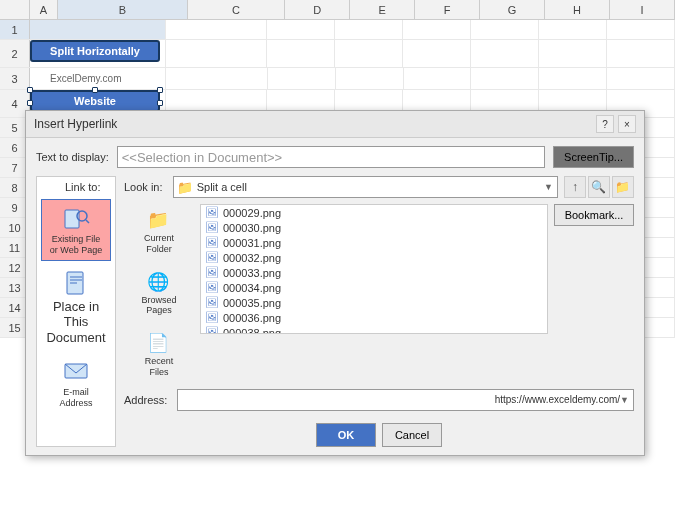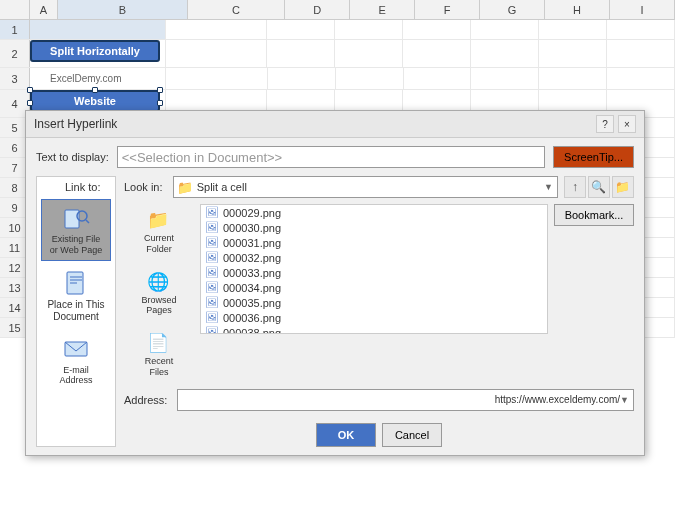--- a/index.html
+++ b/index.html
@@ -179,21 +179,21 @@
       border: 1px solid #999;
       font-size: 13px;
       padding: 0 4px;
       background: white;
       color: #999;
       margin: 0 8px;
     }
     .screentip-btn {
       height: 22px;
       padding: 0 10px;
-      background: #c2410c;
+      background: #737373;
       border: 1px solid #999;
       font-size: 11px;
       cursor: pointer;
       white-space: nowrap;
     }
 
     
     .dialog-main {
       display: flex;
       gap: 8px;
@@ -218,21 +218,21 @@
       flex-direction: column;
       align-items: center;
       padding: 4px 2px;
       cursor: pointer;
       font-size: 9px;
       color: #333;
       text-align: center;
       gap: 2px;
     }
     .link-item.active {
-      background: #a3a3a3;
+      background: #fca5a5;
       border: 1px solid #4472c4;
     }
     .link-item-icon {
       width: 28px;
       height: 28px;
       display: flex;
       align-items: center;
       justify-content: center;
     }
 
@@ -668,21 +668,21 @@
 
         <div class="link-item" style="margin-top:4px;">
           <div class="link-item-icon">
             <svg width="28" height="28" viewBox="0 0 28 28">
               <rect x="5" y="3" width="16" height="22" rx="1" fill="#d0e4f7" stroke="#4472c4" stroke-width="1"></rect>
               <line x1="8" y1="8" x2="20" y2="8" stroke="#4472c4" stroke-width="1"></line>
               <line x1="8" y1="11" x2="20" y2="11" stroke="#4472c4" stroke-width="1"></line>
               <line x1="8" y1="14" x2="15" y2="14" stroke="#4472c4" stroke-width="1"></line>
             </svg>
           </div>
-          <span style="font-size:10px;text-align:center;line-height:1.2;">Place in This<br>Document</span>
+          <span style="font-size:13px;text-align:center;line-height:1.2;">Place in This<br>Document</span>
         </div>
 
         <div class="link-item" style="margin-top:4px;">
           <div class="link-item-icon">
             <svg width="28" height="28" viewBox="0 0 28 28">
               <rect x="3" y="7" width="22" height="14" rx="1" fill="#d0e4f7" stroke="#4472c4" stroke-width="1"></rect>
               <polyline points="3,7 14,16 25,7" fill="none" stroke="#4472c4" stroke-width="1"></polyline>
             </svg>
           </div>
           <span style="font-size:9px;text-align:center;line-height:1.2;">E-mail<br>Address</span>

